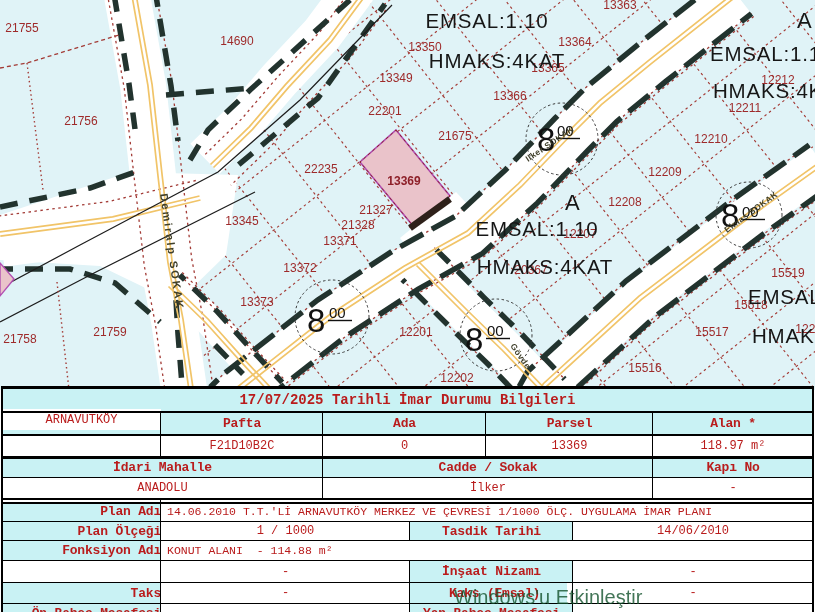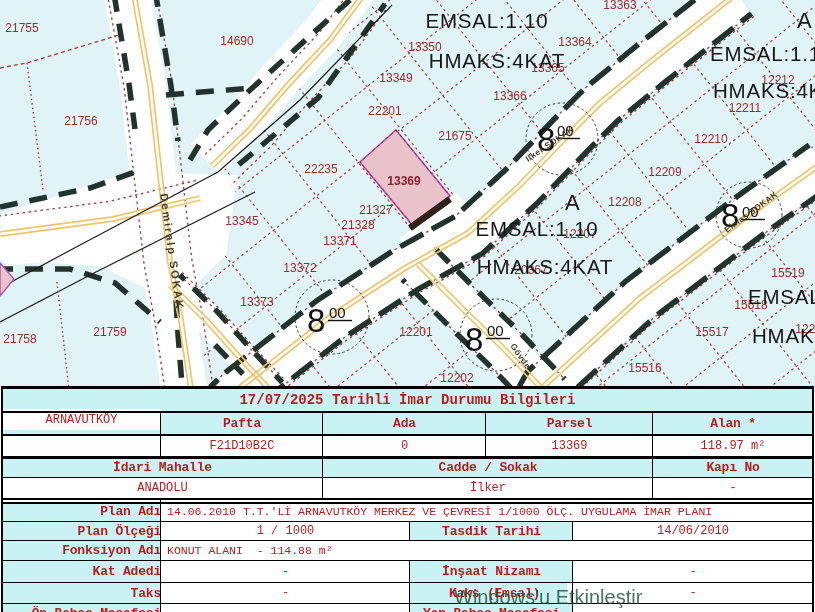--- a/index.html
+++ b/index.html
@@ -232,21 +232,20 @@
     <div class="cell tv" style="left:2px;top:478px;width:321px;height:20px;background:#fff;">ANADOLU</div>
     <div class="cell tv" style="left:653px;top:478px;width:160px;height:20px;background:#fff;">-</div>
 <div class="cell th2" style="left:2px;top:502px;width:159px;height:19px;background:#c9f2f4;justify-content:flex-end;padding-right:8px;">Plan Adı</div>
     <div class="cell tsm" style="left:161px;top:502px;width:652px;height:19px;background:#fff;justify-content:flex-start;padding-left:6px;">14.06.2010 T.T.'Lİ ARNAVUTKÖY MERKEZ VE ÇEVRESİ 1/1000 ÖLÇ. UYGULAMA İMAR PLANI</div>
 <div class="cell th2" style="left:2px;top:522px;width:159px;height:18px;background:#c9f2f4;justify-content:flex-end;padding-right:8px;">Plan Ölçeği</div>
     <div class="cell tv" style="left:161px;top:522px;width:249px;height:18px;background:#fff;">1 / 1000</div>
     <div class="cell th2" style="left:410px;top:522px;width:163px;height:18px;background:#c9f2f4;">Tasdik Tarihi</div>
     <div class="cell tv" style="left:573px;top:522px;width:240px;height:18px;background:#fff;">14/06/2010</div>
 <div class="cell th2" style="left:2px;top:541px;width:159px;height:19px;background:#c9f2f4;justify-content:flex-end;padding-right:8px;">Fonksiyon Adı</div>
     <div class="cell tsm" style="left:161px;top:541px;width:652px;height:19px;background:#fff;justify-content:flex-start;padding-left:6px;">KONUT ALANI&nbsp;&nbsp;- 114.88 m²</div>
-<div class="cell th2" style="left:2px;top:561px;width:159px;height:21px;background:#c9f2f4;justify-content:flex-end;padding-right:8px;">Kat Adedi</div>
     <div class="cell tv" style="left:161px;top:561px;width:249px;height:21px;background:#fff;">-</div>
     <div class="cell th2" style="left:410px;top:561px;width:163px;height:21px;background:#c9f2f4;">İnşaat Nizamı</div>
     <div class="cell tv" style="left:573px;top:561px;width:240px;height:21px;background:#fff;">-</div>
 <div class="cell th2" style="left:2px;top:583px;width:159px;height:20px;background:#c9f2f4;justify-content:flex-end;padding-right:8px;">Taks</div>
     <div class="cell tv" style="left:161px;top:583px;width:249px;height:20px;background:#fff;">-</div>
     <div class="cell th2" style="left:410px;top:583px;width:145px;height:20px;background:#c9f2f4;padding-left:12px;">Kaks (Emsal)</div>
     <div class="cell tv" style="left:573px;top:583px;width:240px;height:20px;background:#fff;">-</div>
 <div class="cell th2" style="left:2px;top:604px;width:159px;height:18px;background:#c9f2f4;justify-content:flex-end;padding-right:8px;">Ön Bahçe Mesafesi</div>
     <div class="cell tv" style="left:161px;top:604px;width:249px;height:18px;background:#fff;"></div>
     <div class="cell th2" style="left:410px;top:604px;width:163px;height:18px;background:#c9f2f4;">Yan Bahçe Mesafesi</div>

